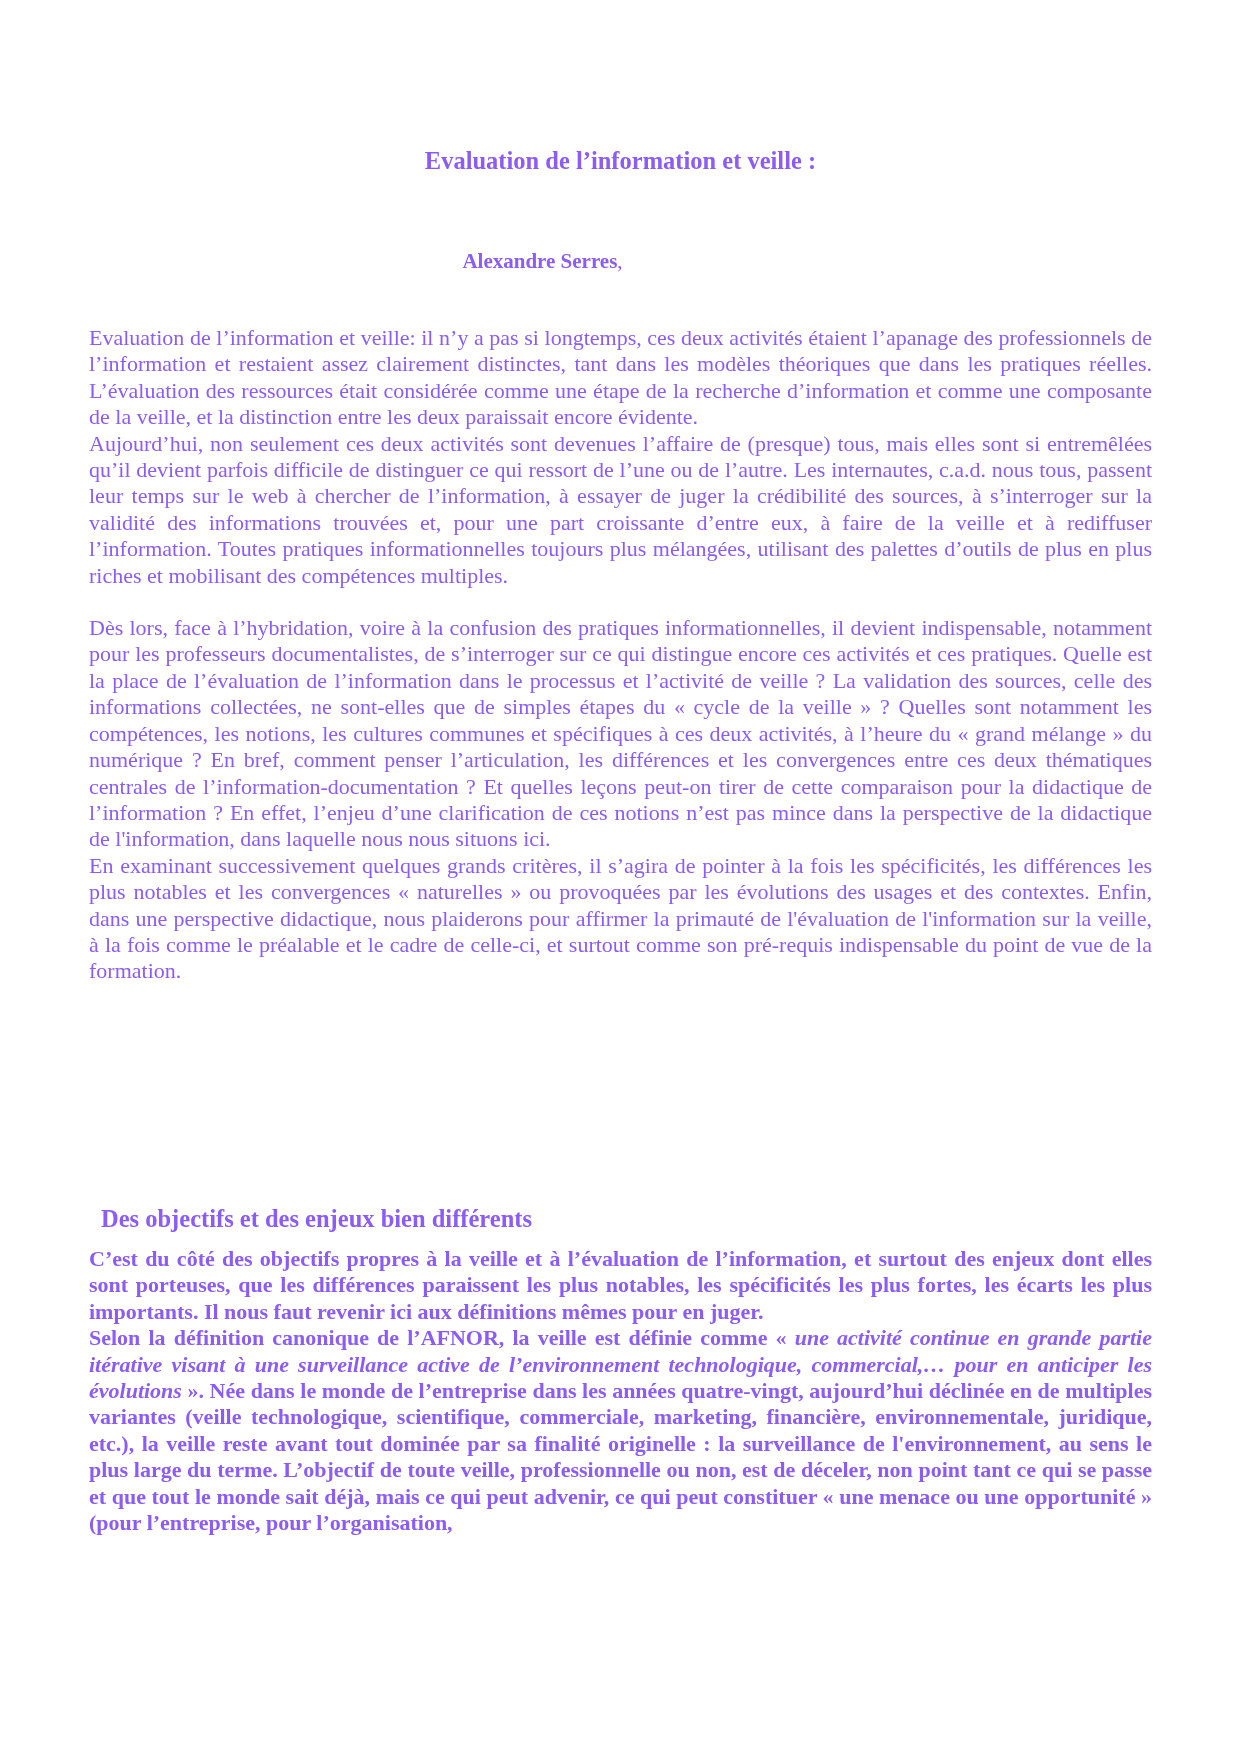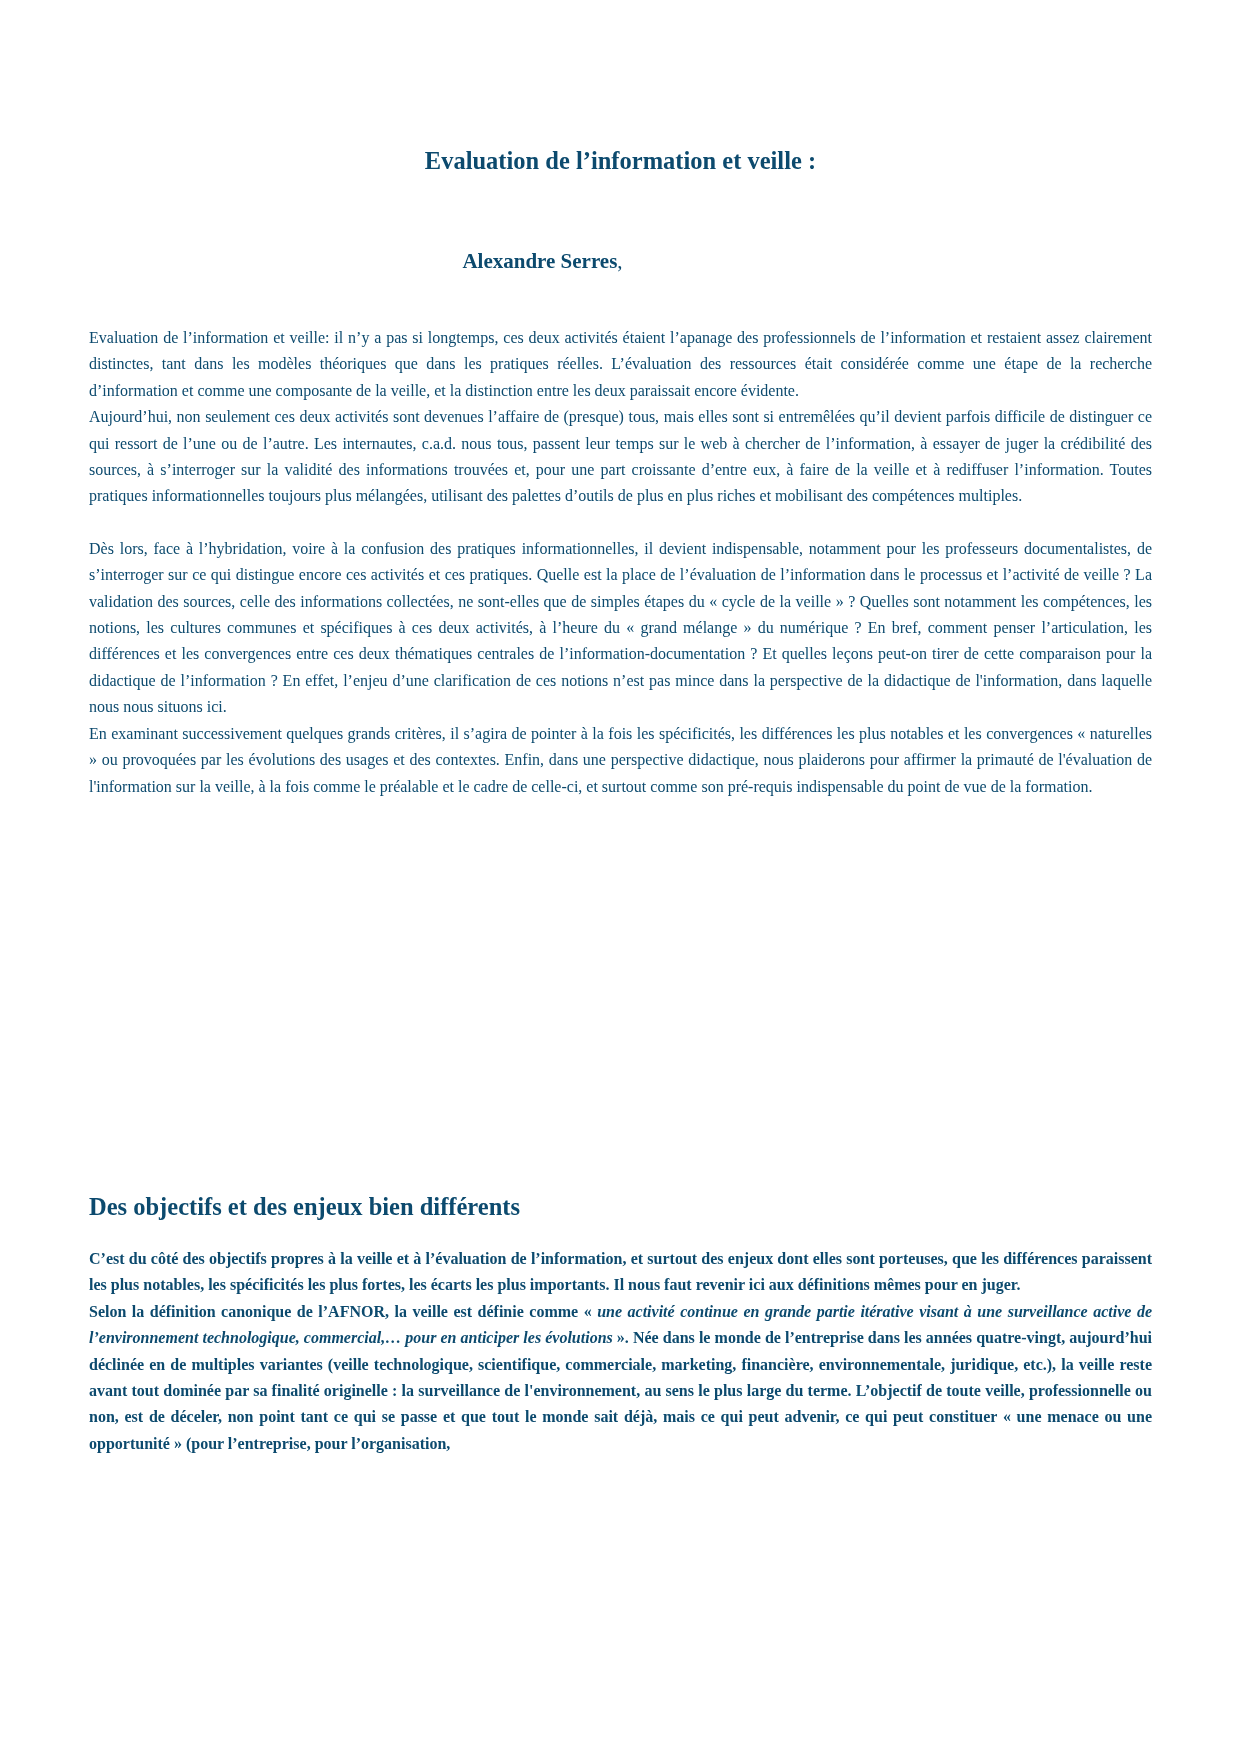--- a/index.html
+++ b/index.html
@@ -1,38 +1,38 @@
 <!DOCTYPE html>
 <html><head>
 <meta charset="utf-8">
 <style>
   html, body { margin: 0; padding: 0; background: #ffffff; }
   body { width: 1241px; height: 1755px; position: relative; overflow: hidden; }
   .page {
     position: absolute; left: 0; top: 0; width: 1241px; height: 1755px;
-    background: #ffffff; color: #0c4a6e;
+    background: #ffffff; color: #8b5cf6;
     font-family: "Liberation Serif", "DejaVu Serif", serif;
   }
   .title {
     position: absolute; left: 0; top: 146px; width: 1241px; text-align: center;
     font-weight: bold; font-size: 24.5px; line-height: 30px;
   }
   .author {
     position: absolute; left: 0; top: 248px; width: 1085px; text-align: center;
     font-size: 21px; line-height: 27px;
   }
   .author .name { font-weight: bold; }
   .body {
     position: absolute; left: 89px; width: 1063px;
-    font-size: 16px; line-height: 26.4px; text-align: justify;
+    font-size: 22px; line-height: 26.4px; text-align: justify;
   }
   .body p { margin: 0; }
   .gap { height: 26px; }
   h2 {
-    position: absolute; left: 89px; top: 1192px; margin: 0;
+    position: absolute; left: 89px; top: 1192px; margin: 12px;
     font-size: 24.5px; font-weight: bold; line-height: 30px;
   }
   em { font-style: italic; }
 </style>
 </head>
 <body>
 
 <div class="page">
 
   <div class="title">

